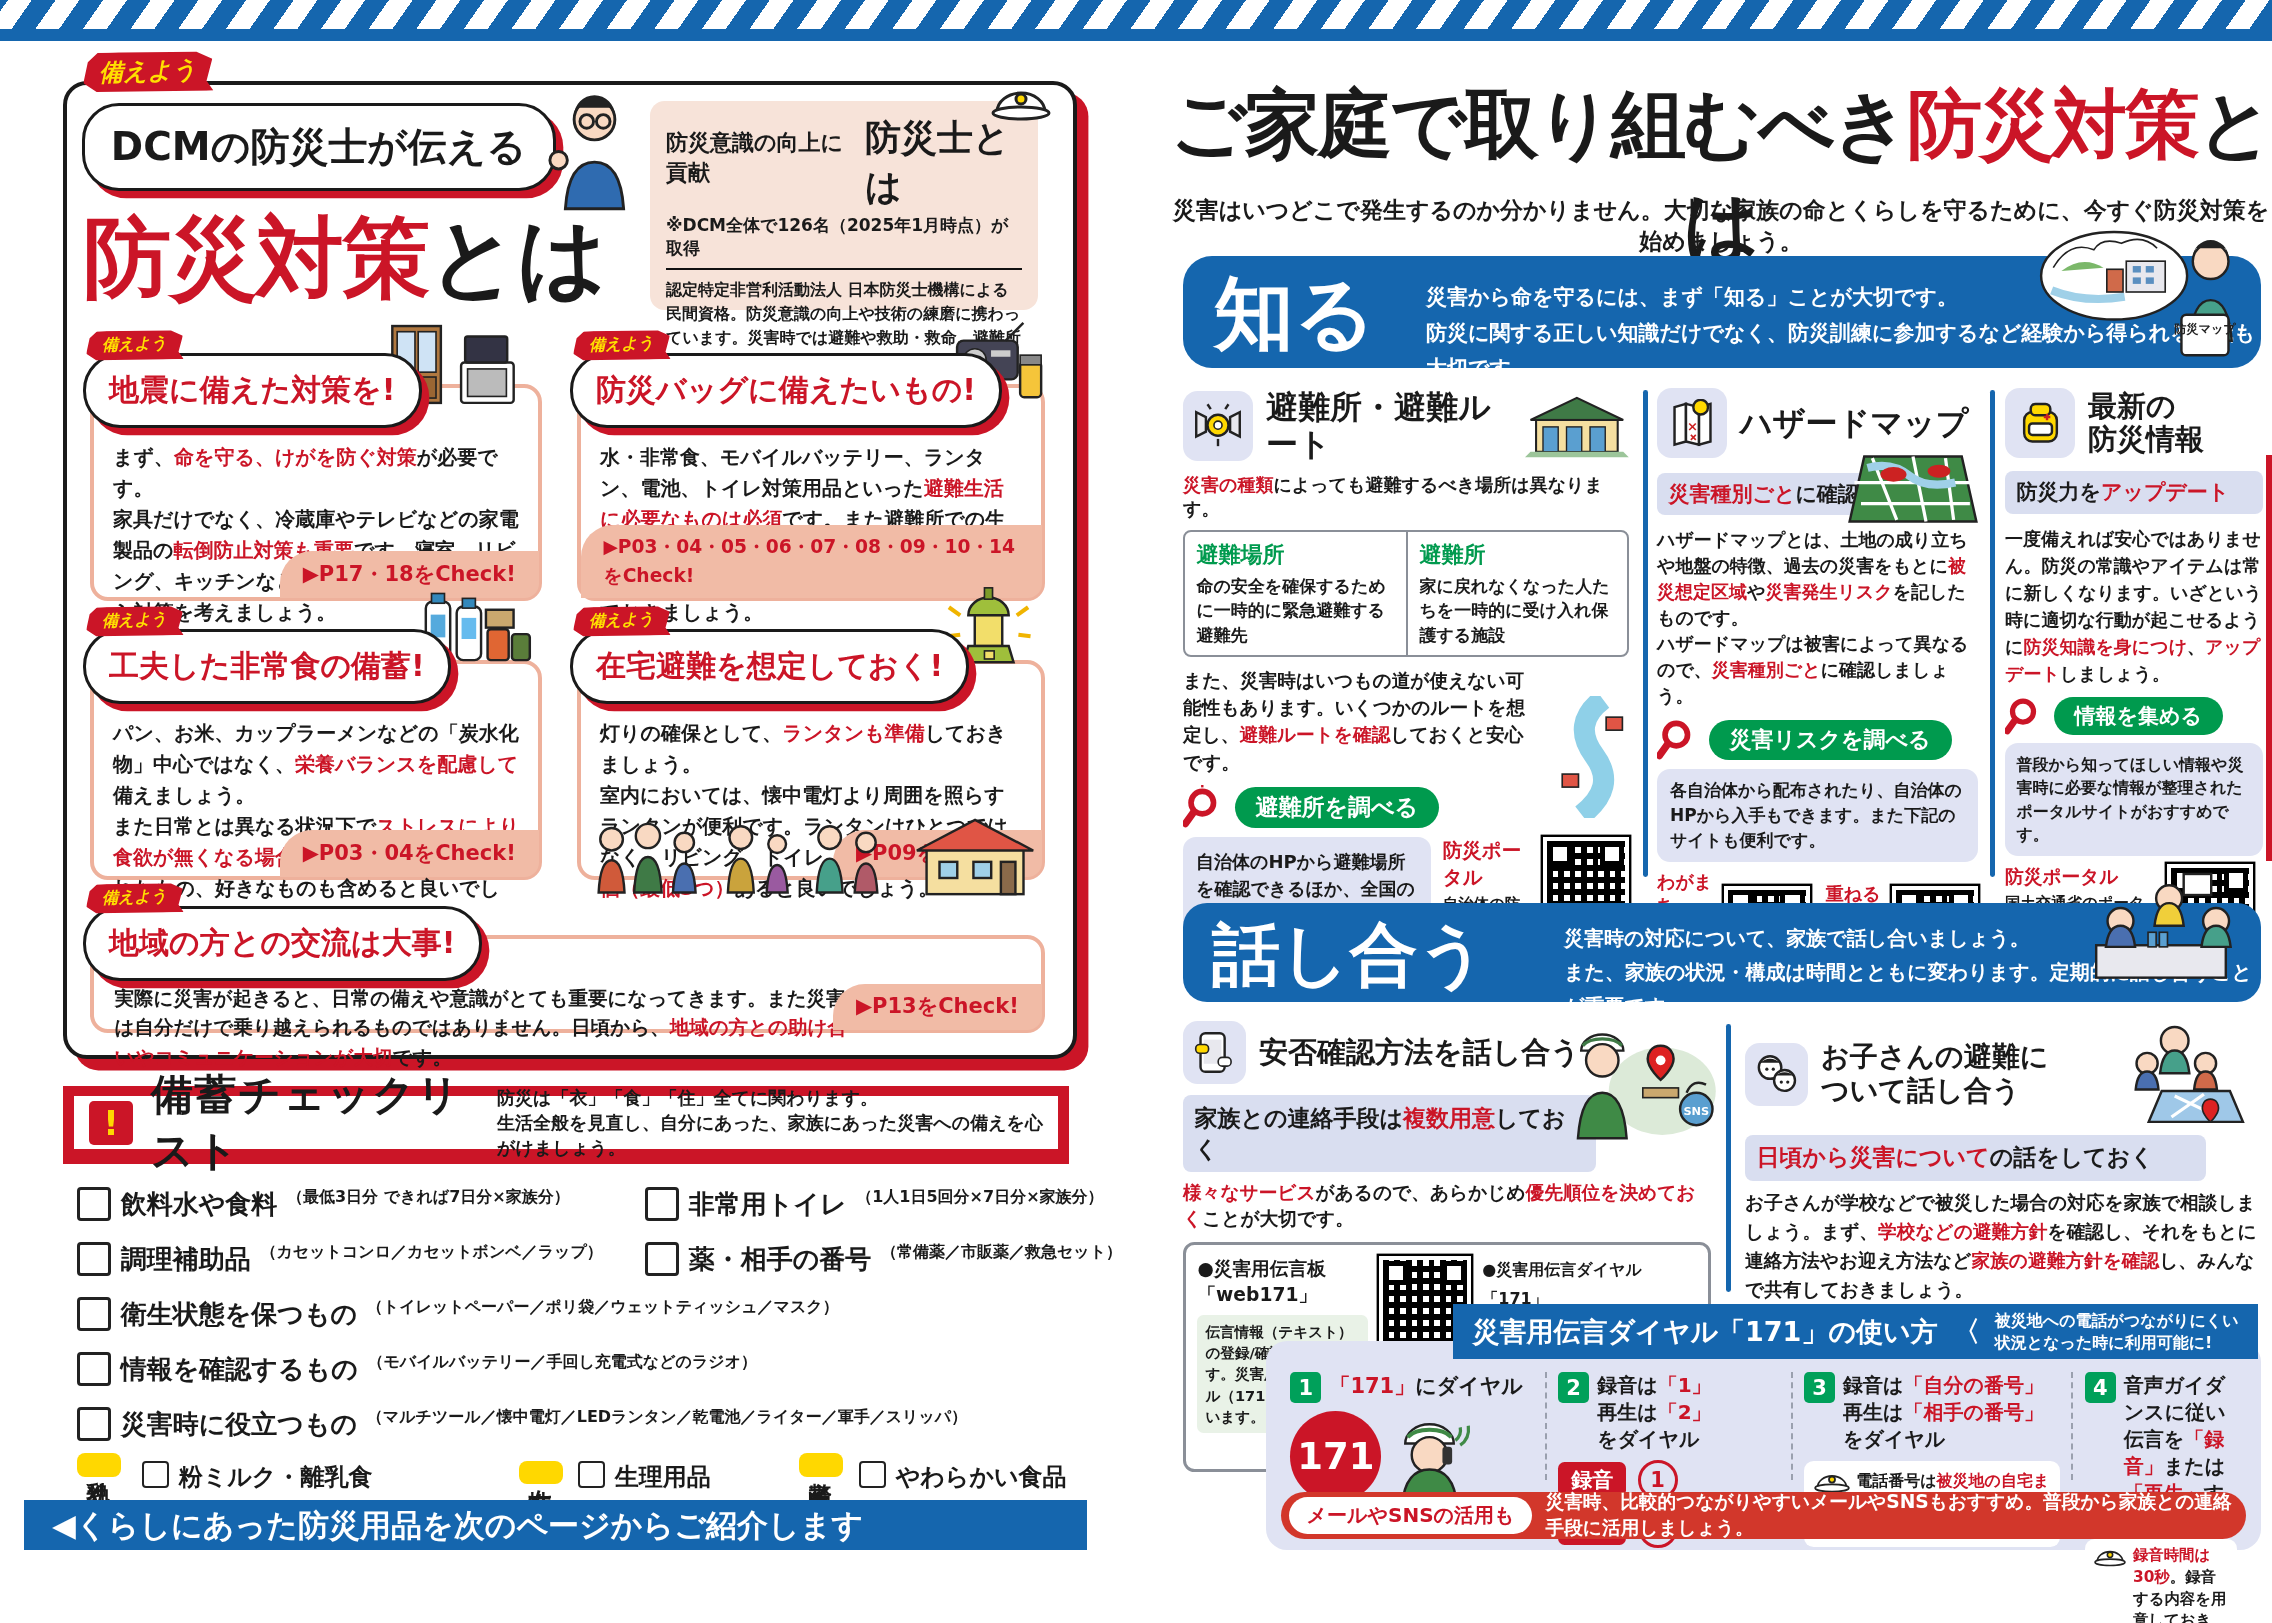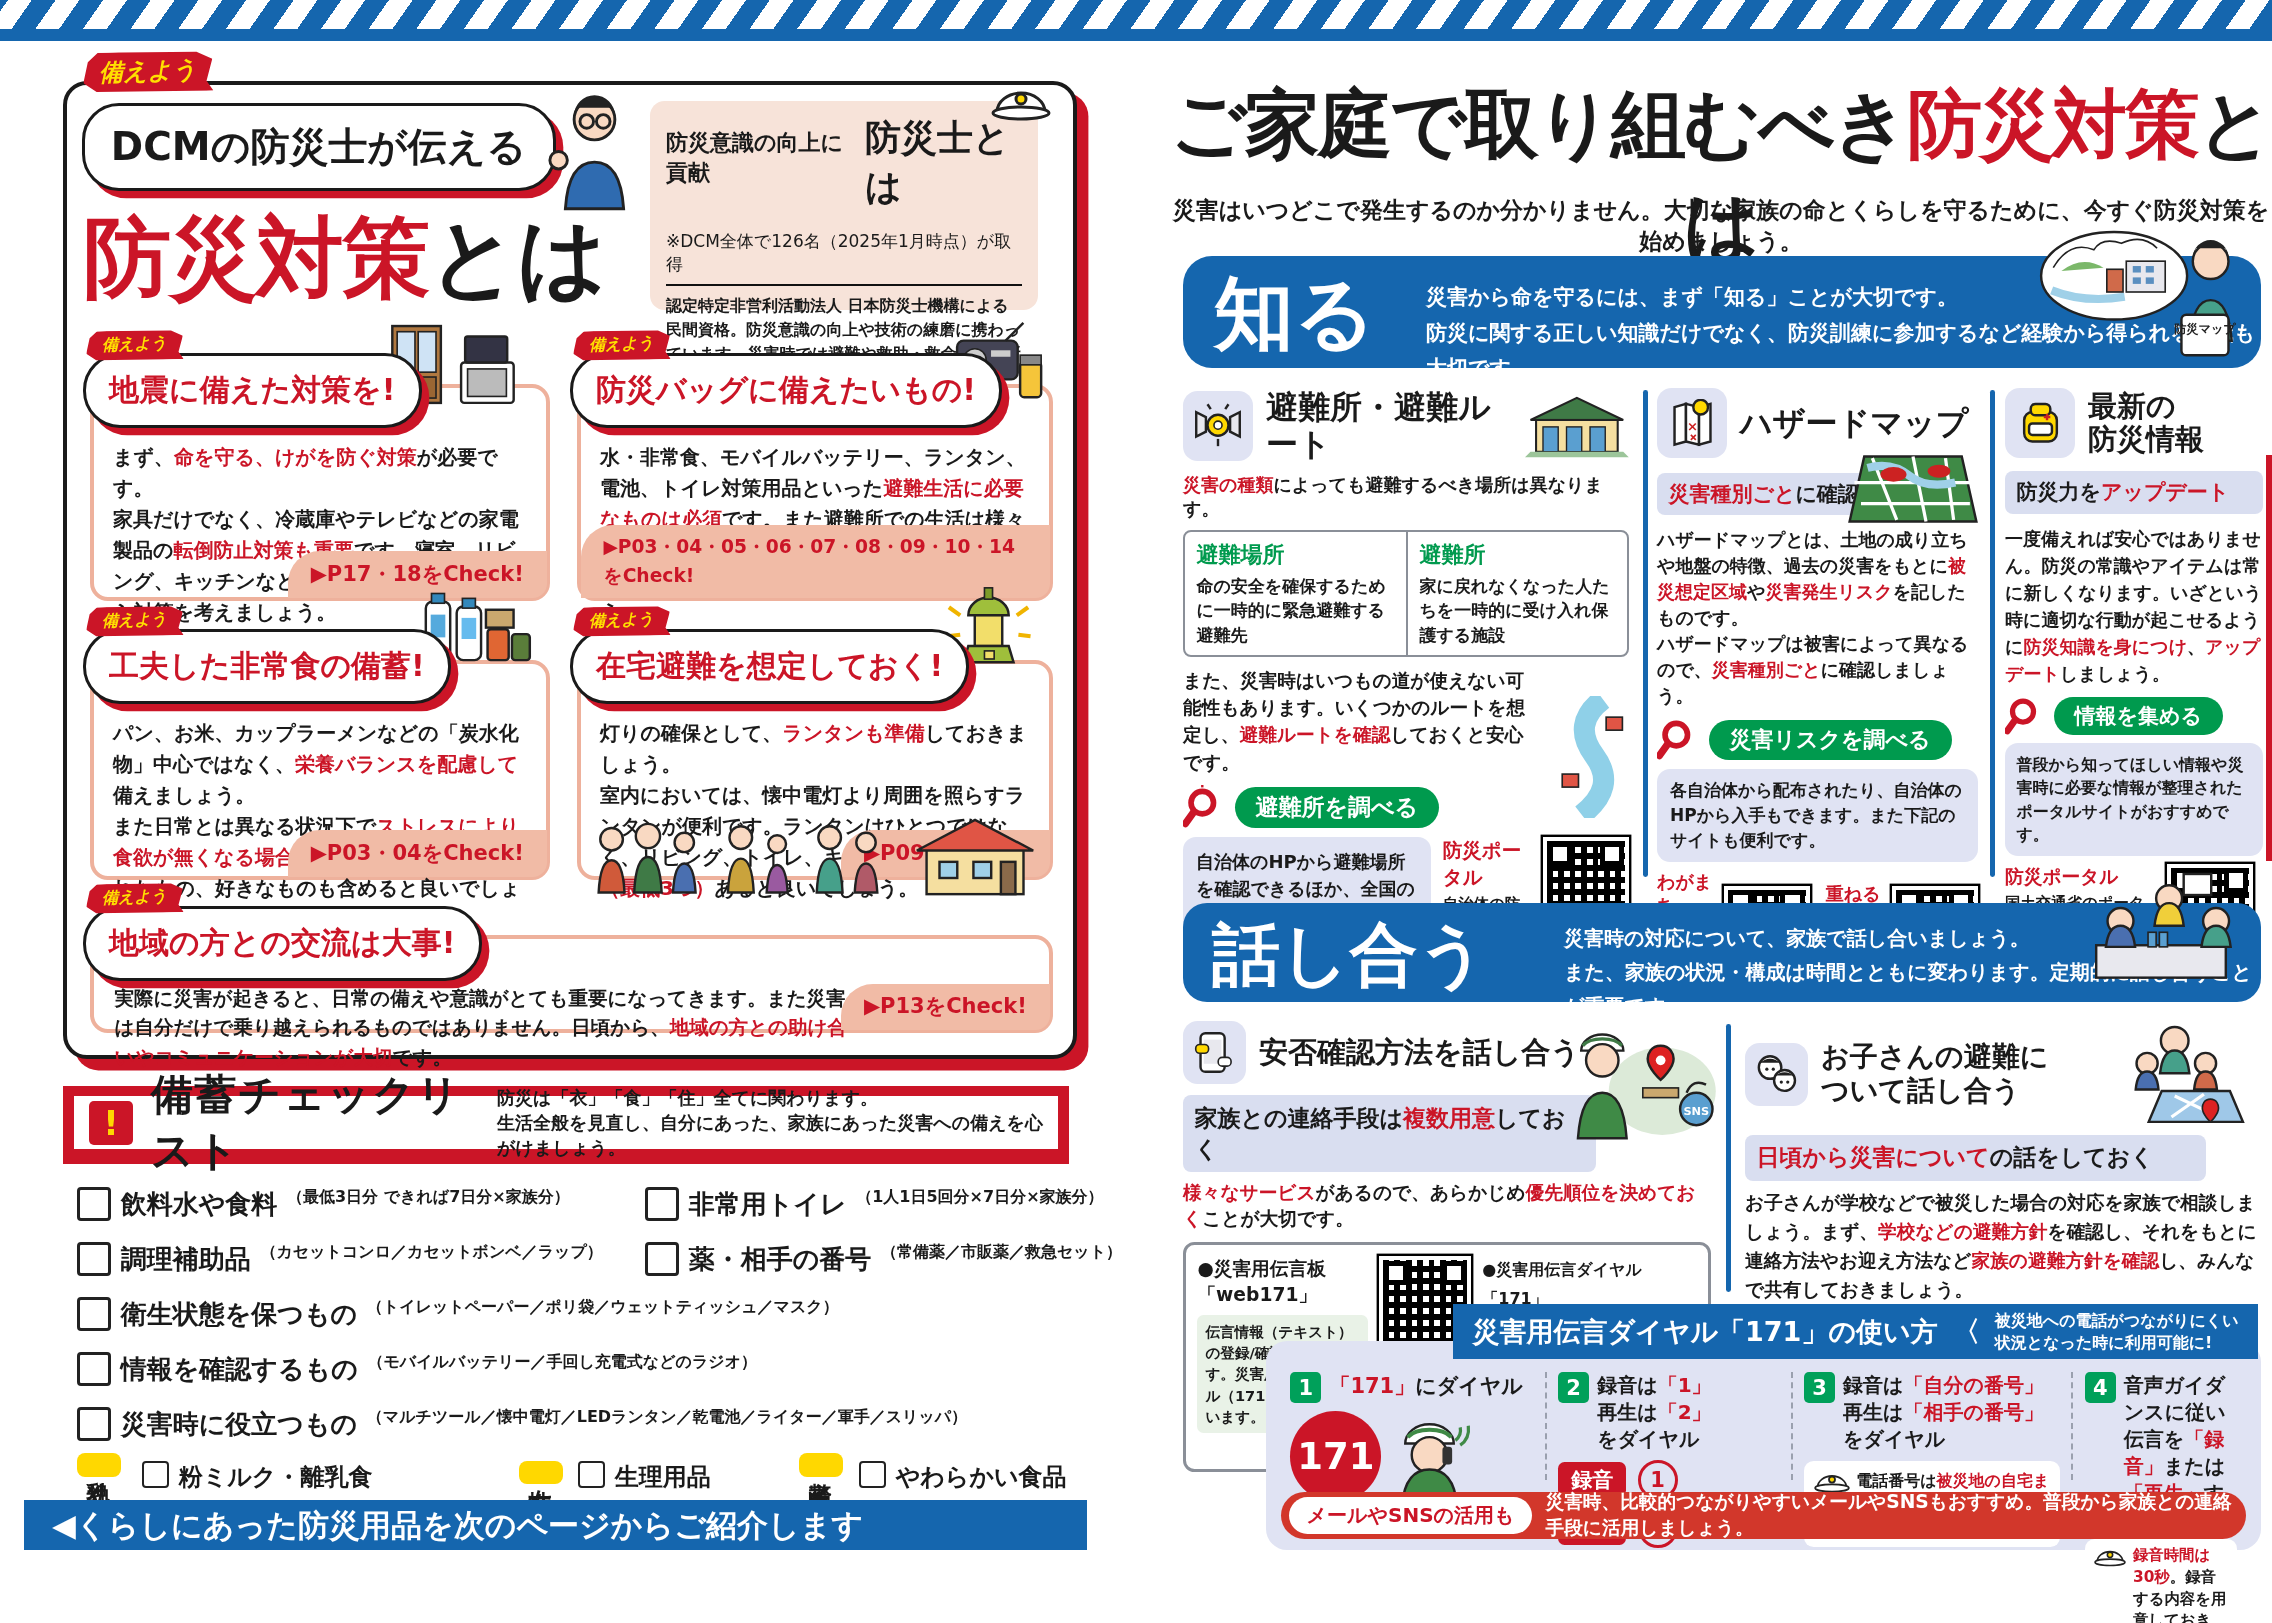--- a/index.html
+++ b/index.html
@@ -16,21 +16,21 @@
   
   .stripes{left:0;top:0;width:2273px;height:29px;
     background:repeating-linear-gradient(-55deg,#1566ae 0 19.5px,#fff 19.5px 39px);}
   
   .burst{display:inline-block;background:var(--red);color:#ffe000;font-style:italic;font-weight:900;
     padding:4px 16px 5.7px;clip-path:polygon(4% 22%,12% 0,88% 6%,100% 24%,95% 76%,100% 100%,10% 94%,0 72%);
     transform:rotate(-2deg);}
   .tpill{display:inline-block;background:#fff;border:3.2px solid var(--ink);border-radius:37px;
     color:var(--red);font-weight:900;box-shadow:7.3px 7.3px 0 var(--red);padding:14px 23px;}
   .fbox{position:absolute;}
-  .bodybox{position:absolute;left:6.5px;right:4px;bottom:0;border:4px solid var(--salmon);border-radius:18px;
+  .bodybox{position:absolute;left:6.5px;right:12px;bottom:0;border:4px solid var(--salmon);border-radius:18px;
     background:#fff;font-weight:700;line-height:1.55;}
   .ctab{position:absolute;right:-0.8px;bottom:-0.8px;background:var(--salfill);color:var(--red);
     font-weight:900;border-radius:32px 0 14.6px 0;padding:7.3px 23px;font-size:21px;}
   .cb{display:inline-block;width:28px;height:28px;border:3.2px solid #222;border-radius:4px;background:#fff;flex:none;}
   .cb.small{width:23px;height:23px;border-width:2.4px;}
   .chkrow{position:absolute;display:flex;align-items:flex-start;gap:9.7px;white-space:nowrap;}
   .chkrow .lab{font-size:26px;font-weight:900;}
   .chkrow .note{font-size:16px;font-weight:800;}
   .vtag{position:absolute;background:var(--yellow);border-radius:8px;font-weight:900;font-size:23px;
     writing-mode:vertical-rl;text-orientation:upright;padding:9.7px 6.5px;letter-spacing:1.6px;}
@@ -81,21 +81,21 @@
     <div class="abs" style="left:583px;top:16px;width:388px;height:209px;background:var(--pink);border-radius:14.6px;padding:13px 16px;box-sizing:border-box;">
       <svg class="abs" style="right:-13px;top:-19.5px;" width="60" height="42" viewBox="0 0 60 42">
         <path d="M6 30 a24 19 0 0 1 48 0 z" fill="#fff" stroke="#222" stroke-width="3"></path>
         <ellipse cx="30" cy="31" rx="28" ry="6" fill="#fff" stroke="#222" stroke-width="3"></ellipse>
         <circle cx="30" cy="17" r="5" fill="#ffd800" stroke="#222" stroke-width="3"></circle>
       </svg>
       <div style="display:flex;align-items:baseline;gap:8px;">
         <span style="font-size:22px;font-weight:900;">防災意識の向上に貢献</span>
         <span style="font-size:36px;font-weight:900;">防災士とは</span>
       </div>
-      <div style="font-size:17px;font-weight:400;margin-top:18px;">※DCM全体で126名（2025年1月時点）が取得</div>
+      <div style="font-size:17px;font-weight:700;margin-top:2px;">※DCM全体で126名（2025年1月時点）が取得</div>
       <div style="border-top:2.4px solid #111;margin:8px 0;"></div>
       <div style="font-size:16px;font-weight:700;line-height:1.5;">認定特定非営利活動法人 日本防災士機構による民間資格。防災意識の向上や技術の練磨に携わっています。災害時では避難や救助・救命、避難所の運営などを地域自治体など公的な組織やボランティアの人達と協働して活動します。</div>
     </div>
 
     <div class="abs" style="left:16px;top:114px;font-size:88px;font-weight:900;letter-spacing:-1.6px;">
       <span class="hl">防災対策</span><span>とは</span>
     </div>
 
     <div class="fbox" style="left:16px;top:250px;width:471px;height:266px;">
       <span class="abs burst" style="left:3.2px;top:-4.9px;font-size:16px;z-index:3;">備えよう</span>

